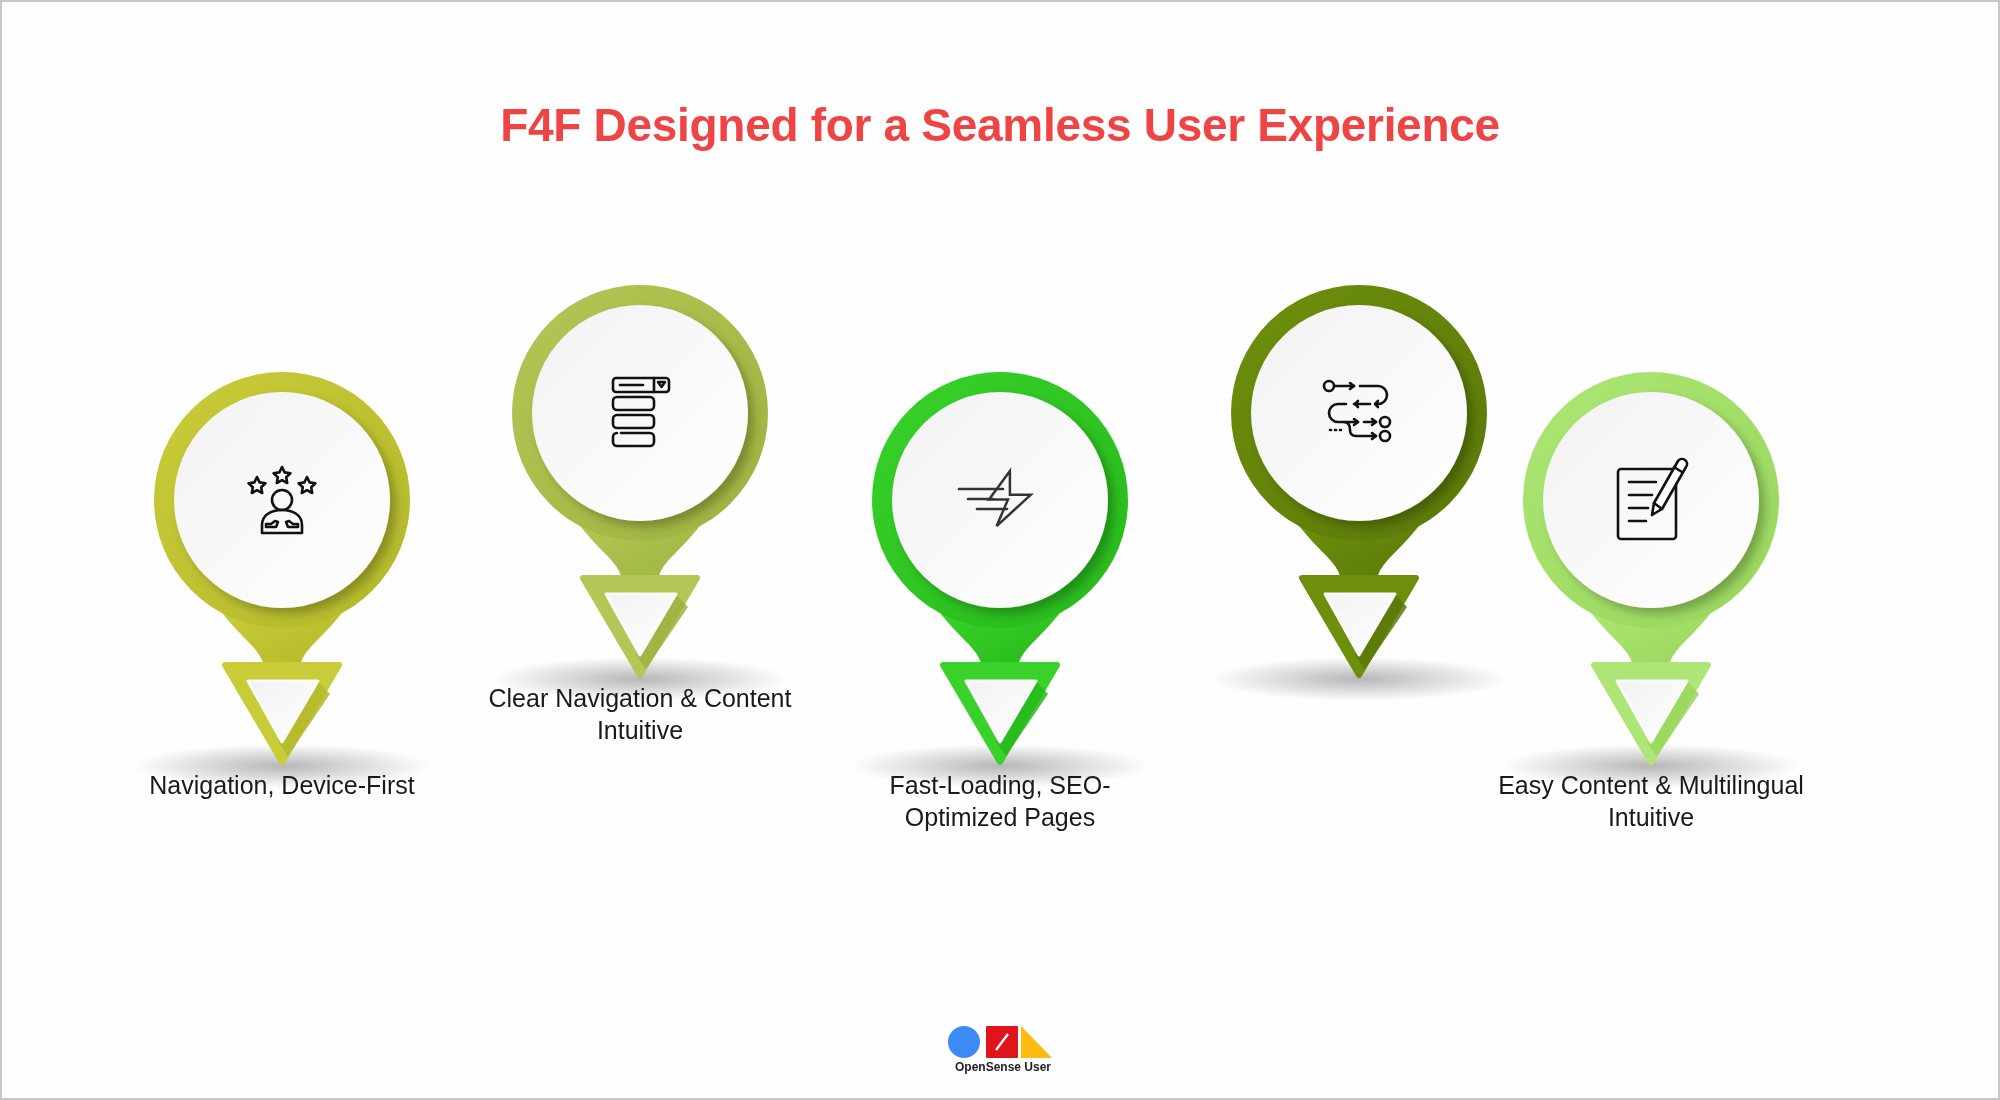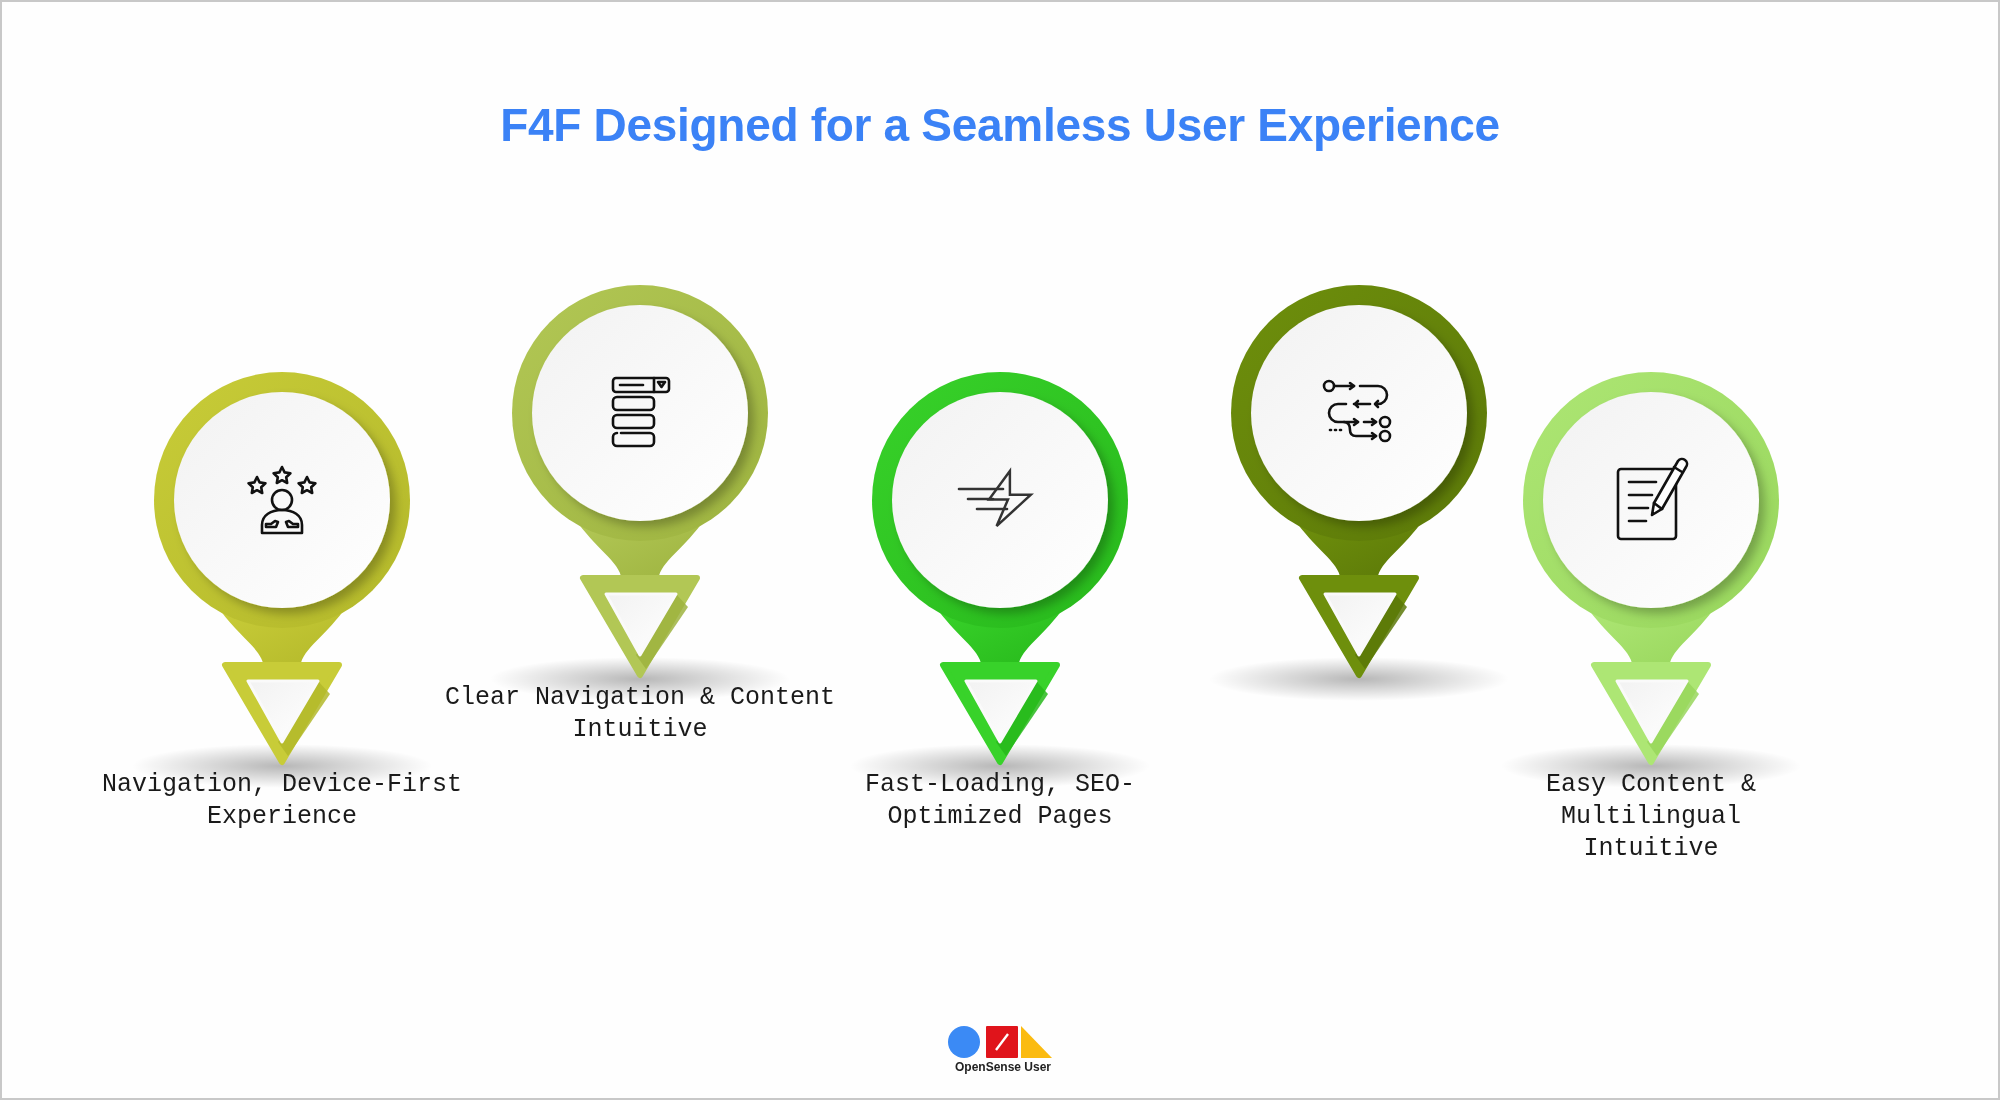--- a/index.html
+++ b/index.html
@@ -1,22 +1,22 @@
 <!DOCTYPE html>
 <html><head>
 <meta charset="utf-8">
 <style>
   html, body { margin: 0; padding: 0; background: #ffffff; }
   body { width: 2000px; height: 1100px; overflow: hidden; position: relative; font-family: "Liberation Sans", sans-serif; }
   .frame { position: absolute; left: 0; top: 0; width: 1996px; height: 1096px; border: 2px solid #c8c8c8; background: #fefefe; }
-  .title { position: absolute; left: 0; width: 2000px; top: 98px; text-align: center; font-family: "Liberation Sans", sans-serif; font-weight: bold; font-size: 46px; color: #3b82f6; letter-spacing: -0.3px; margin: 0; }
+  .title { position: absolute; left: 0; width: 2000px; top: 98px; text-align: center; font-family: "Liberation Sans", sans-serif; font-weight: bold; font-size: 46px; color: #ef4444; letter-spacing: -0.3px; margin: 0; }
   .pin { position: absolute; width: 320px; height: 520px; }
   .pin svg.shape { position: absolute; left: 0; top: 0; width: 320px; height: 420px; overflow: visible; }
   .pin .icon { position: absolute; width: 90px; height: 90px; left: 115px; top: 83px; }
-  .pin .label { position: absolute; left: -40px; width: 400px; top: 397px; text-align: center; font-family: Liberation Mono, monospace; font-size: 25px; line-height: 32px; color: #1a1a1a; }
+  .pin .label { position: absolute; left: -40px; width: 400px; top: 397px; text-align: center; font-family: Liberation Sans, sans-serif; font-size: 25px; line-height: 32px; color: #1a1a1a; }
   .logo { position: absolute; left: 948px; top: 1024px; width: 110px; height: 50px; }
   .logo .shapes { position: absolute; left: 0; top: 0; width: 110px; height: 36px; }
   .logo .name { position: absolute; left: -10px; width: 130px; top: 36px; text-align: center; font-family: "Liberation Sans", sans-serif; font-weight: bold; font-size: 12px; color: #222; }
 </style>
 </head>
 <body>
 
 <div class="frame"></div>
 
 <h1 class="title">F4F Designed for a Seamless User Experience</h1>
@@ -54,21 +54,20 @@
       <path d="M45 12 l2.6 5.4 5.8 .8 -4.2 4 1 5.8 -5.2-2.8 -5.2 2.8 1-5.8 -4.2-4 5.8-.8z"></path>
       <path d="M70 22 l2.6 5.4 5.8 .8 -4.2 4 1 5.8 -5.2-2.8 -5.2 2.8 1-5.8 -4.2-4 5.8-.8z"></path>
       <circle cx="45" cy="45" r="10"></circle>
       <path d="M25 78 v-8 c0-10 9-15 20-15 s20 5 20 15 v8 z"></path>
       <path d="M29 72 h10 l2-5 -3-1 -4 3 h-5 z"></path>
       <path d="M61 72 h-10 l-2-5 3-1 4 3 h5 z"></path>
     </g>
   </svg>
   <div class="label">
     <div>Navigation, Device-First</div>
-    <div>Experience</div>
   </div>
 </div>
 
 <div class="pin" id="pin1" style="left:480px; top:285px;">
   <svg class="shape" viewBox="0 0 320 420">
       <defs>
         <linearGradient id="g1" x1="0" y1="0" x2="1" y2="1">
           <stop offset="0" stop-color="#b2c755"></stop>
           <stop offset="1" stop-color="#9db33f"></stop>
         </linearGradient>

